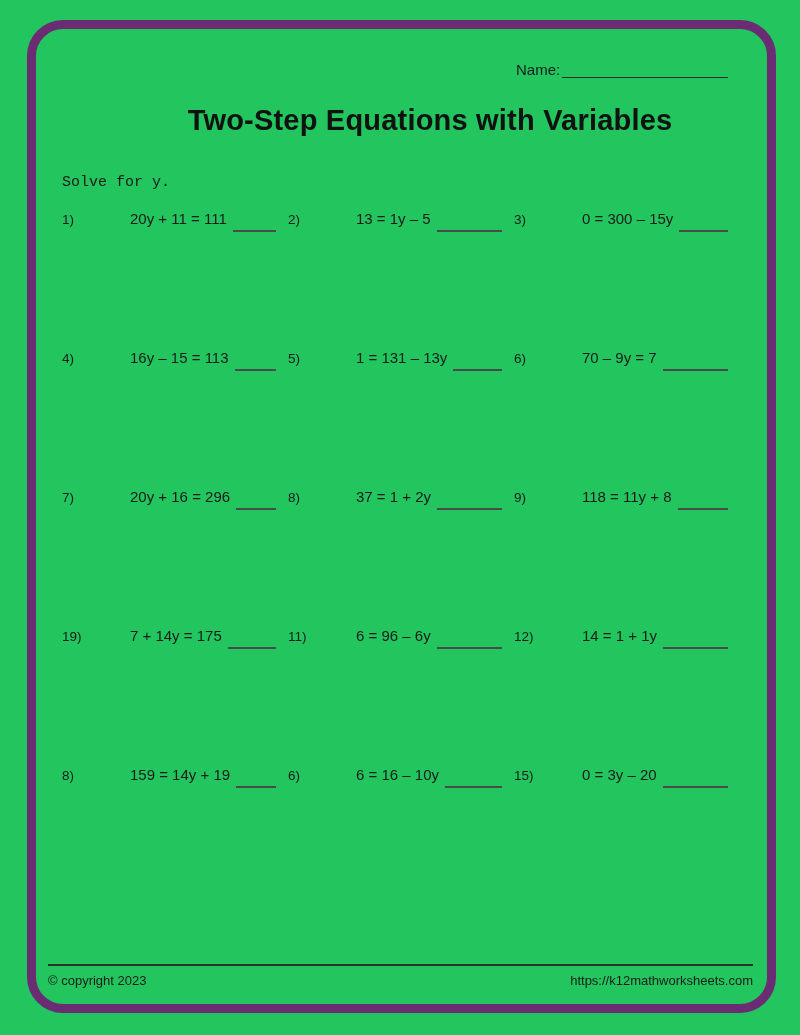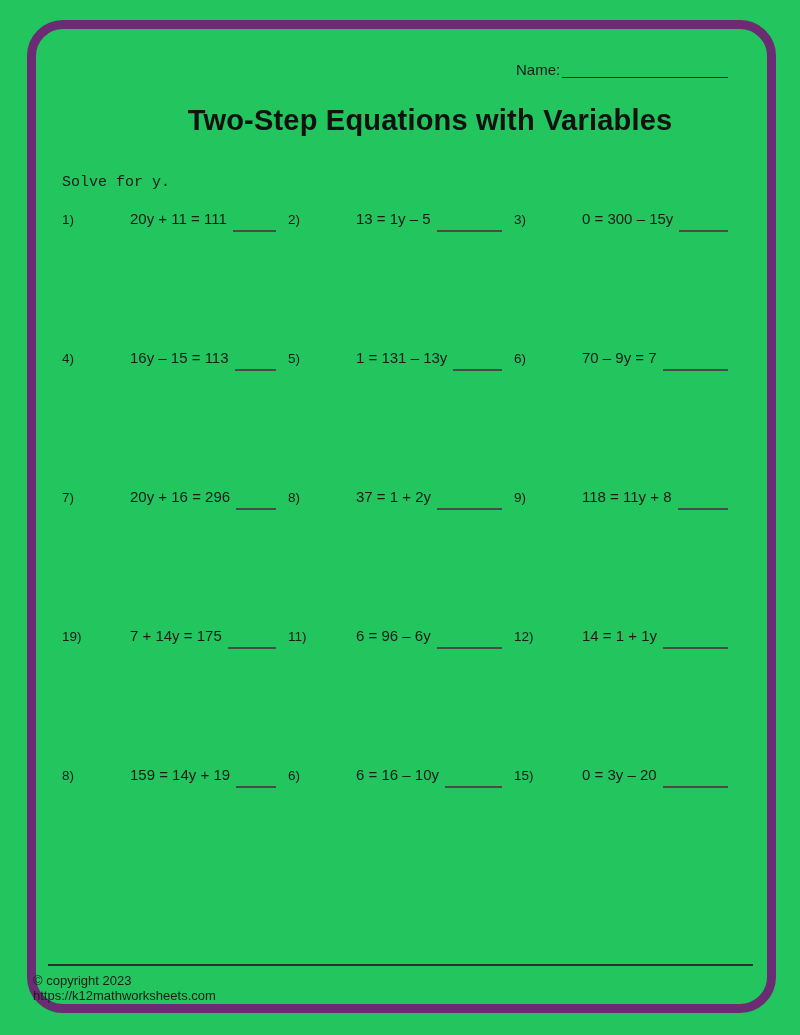--- a/index.html
+++ b/index.html
@@ -95,29 +95,28 @@
   }
   .footer-line {
     position: absolute;
     left: 48px;
     top: 964px;
     width: 705px;
     border-top: 2px solid #2f2f2f;
   }
   .footer-row {
     position: absolute;
-    left: 33px;
+    left: 48px;
     top: 973px;
     width: 705px;
     display: flex;
     justify-content: space-between;
     align-items: baseline;
     font-size: 13px;
     color: #1b1b1b;
-    flex-direction: column;
   }
 </style>
 </head>
 <body>
 
 <div class="page">
   <div class="frame"></div>
 
   <div class="name-row">
     <span>Name:</span>

